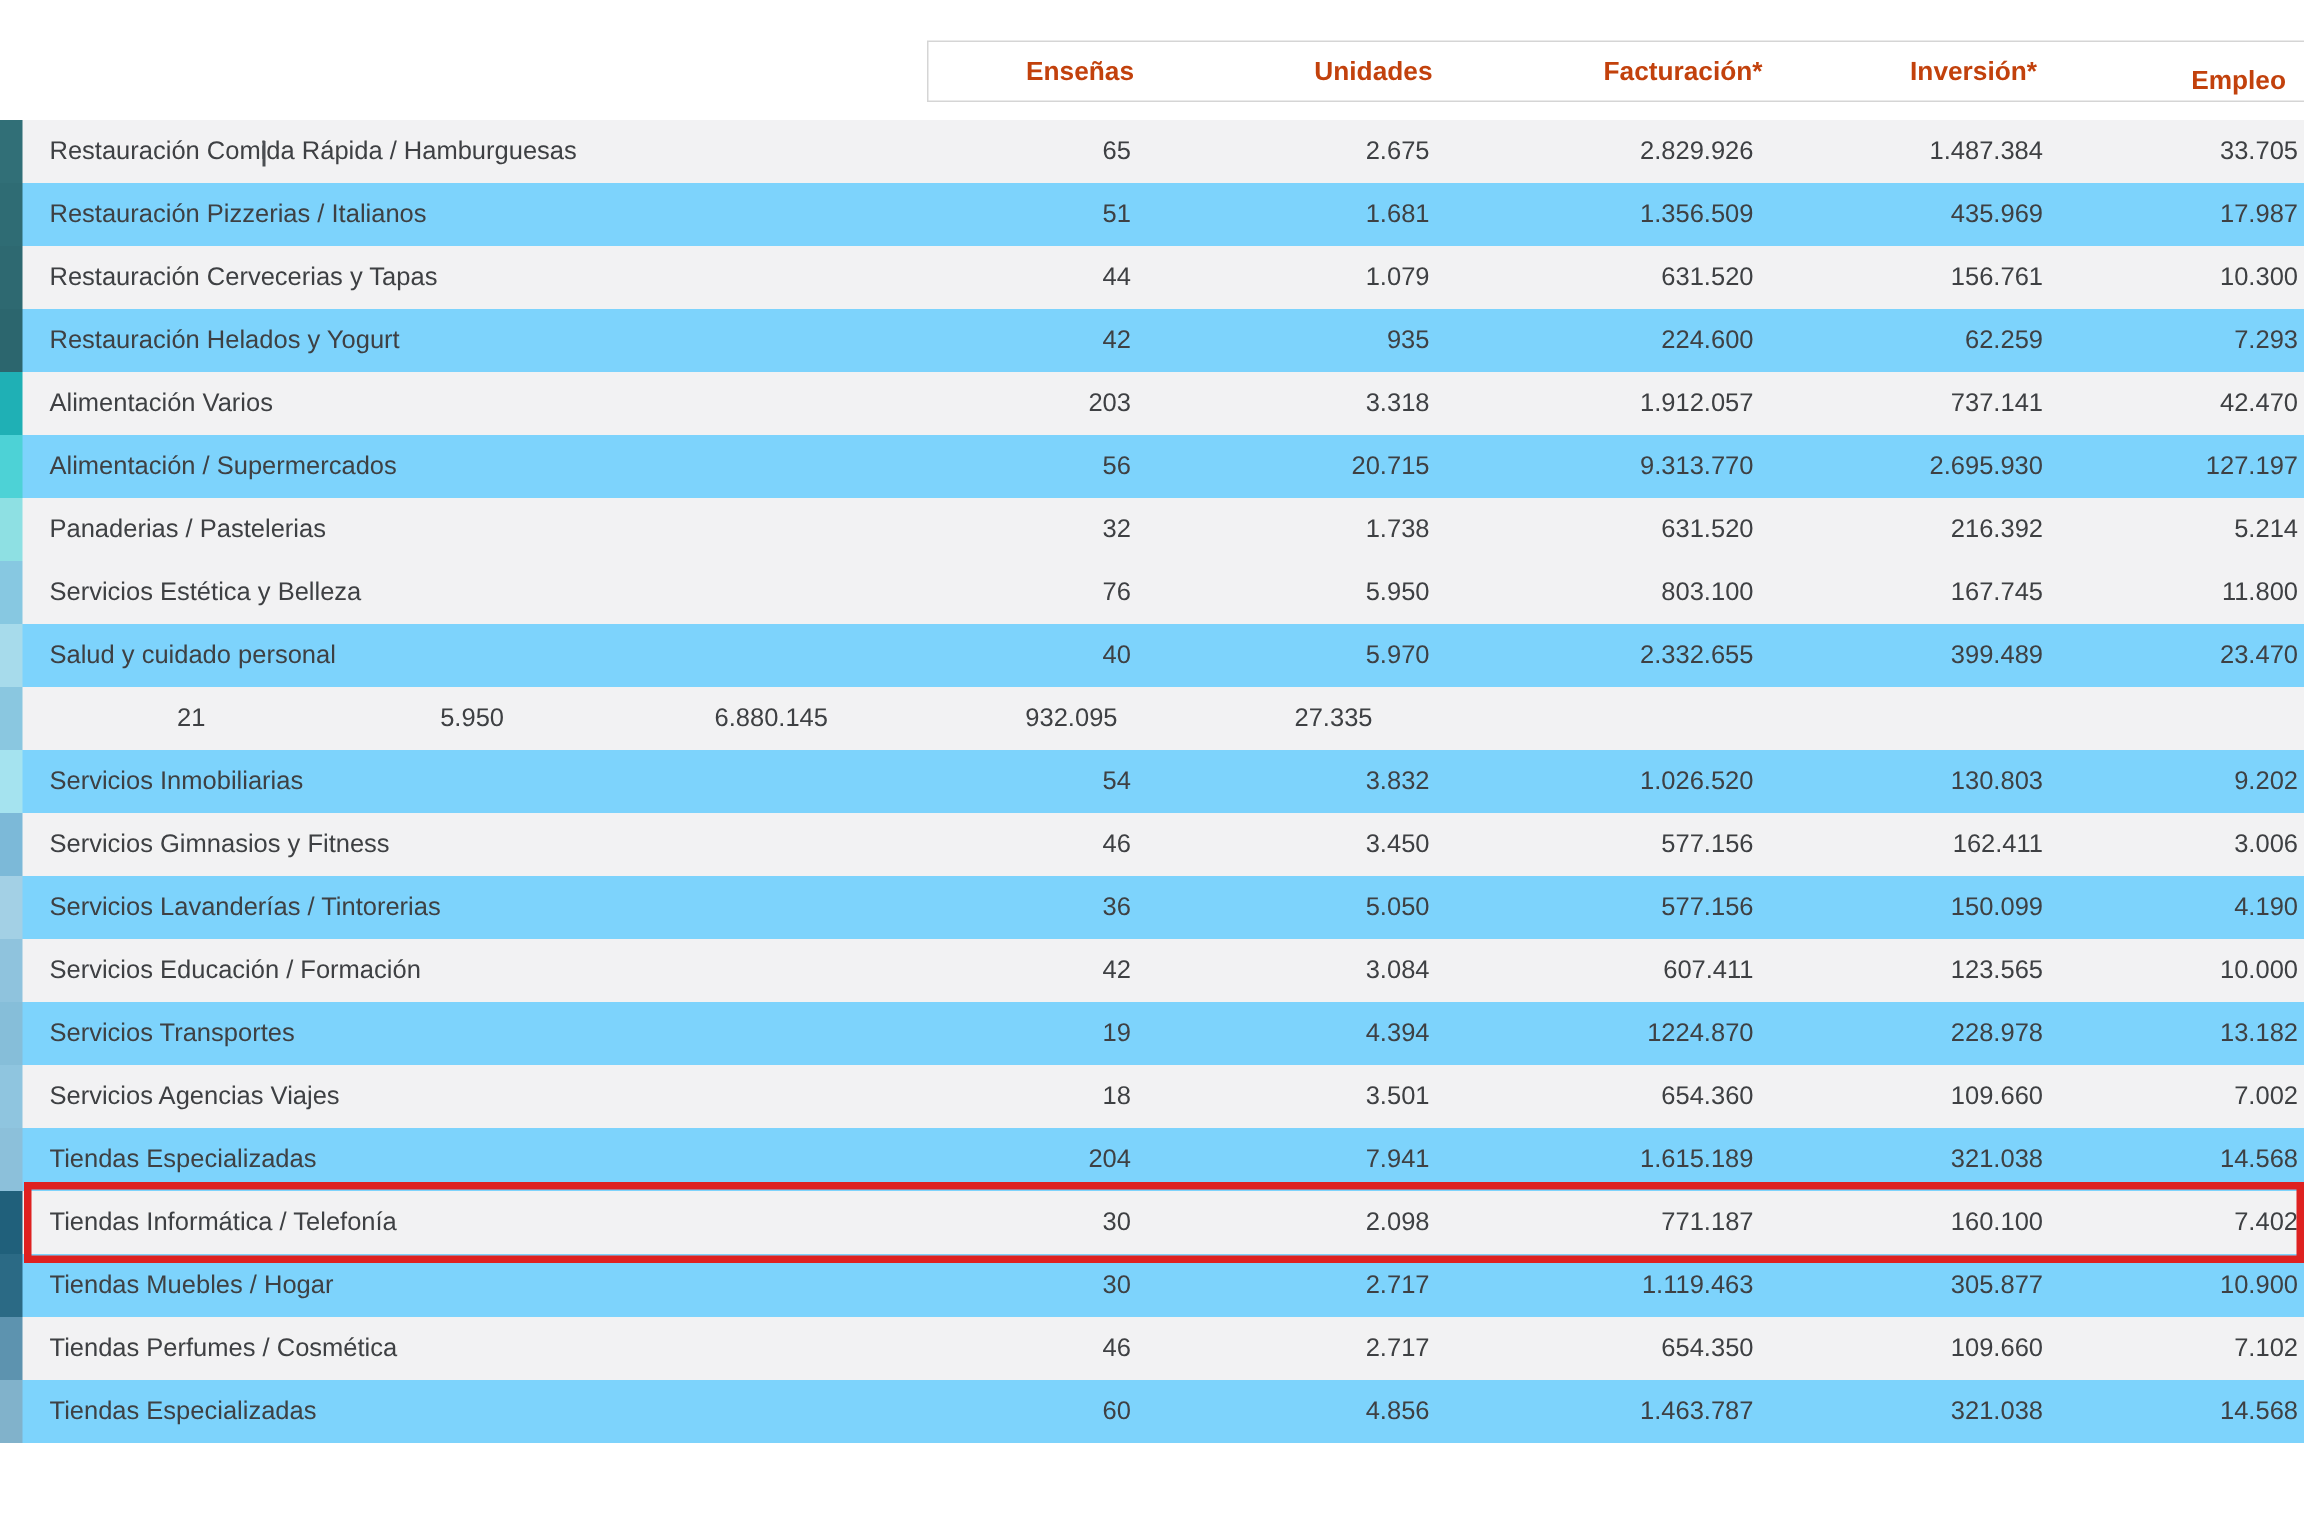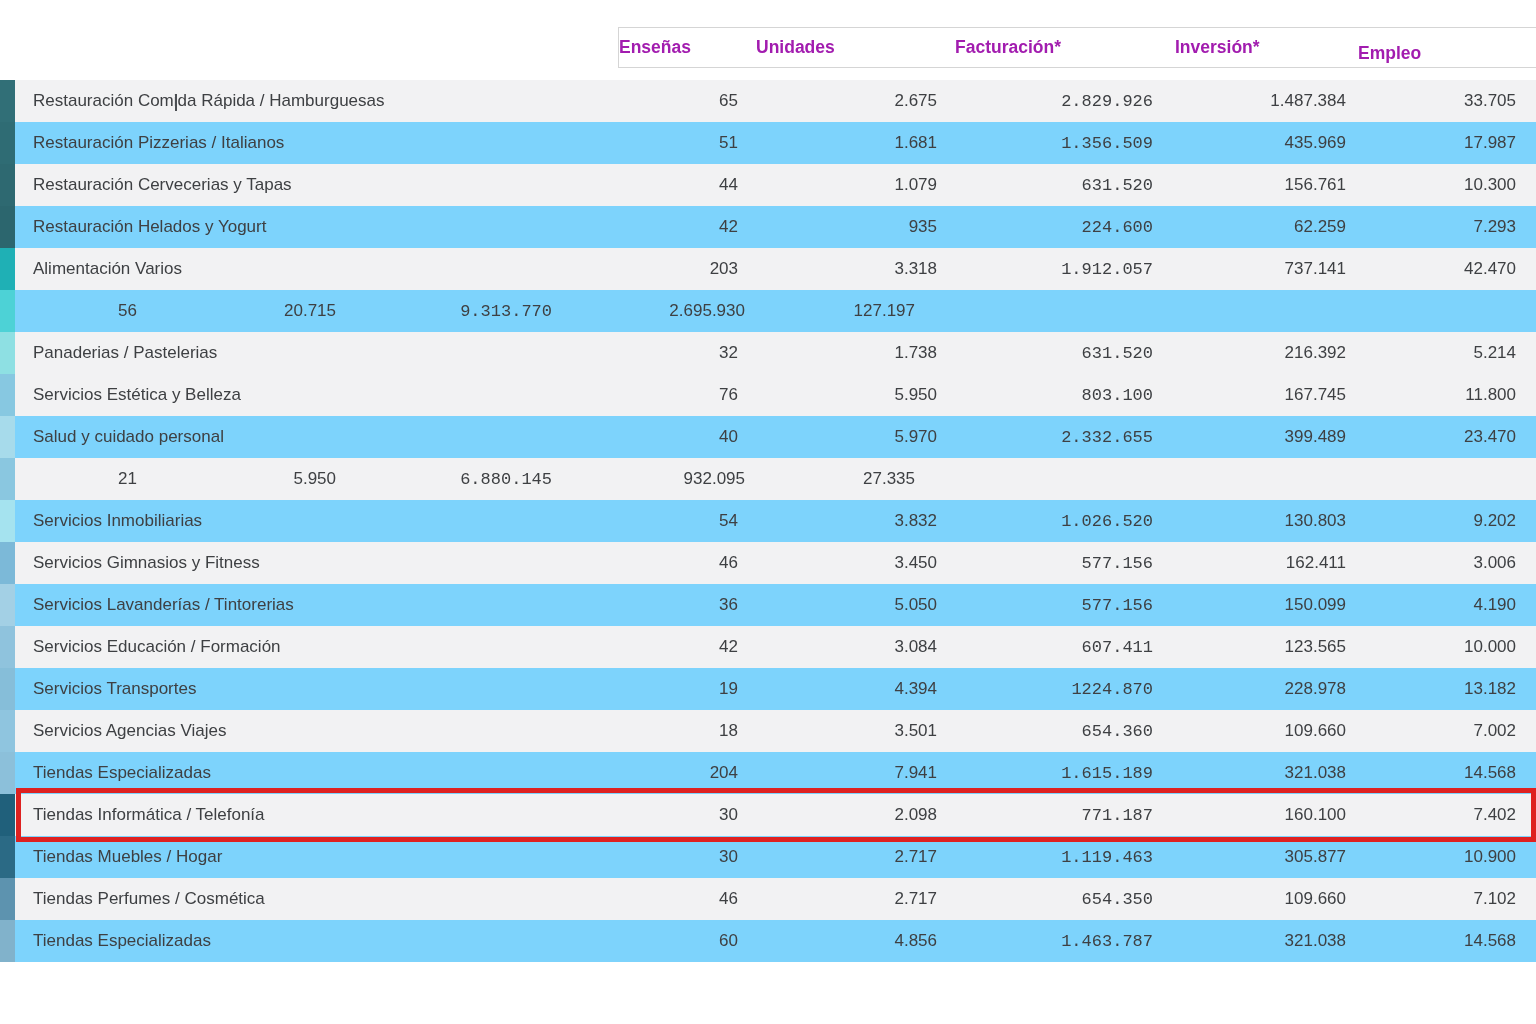--- a/index.html
+++ b/index.html
@@ -17,23 +17,24 @@
     left: 618px; top: 27px;
     width: 920px; height: 41px;
     box-sizing: border-box;
     border: 1px solid #d5d5d5;
     background: #ffffff;
     display: flex;
     align-items: center;
   }
   .header-cell {
     flex: none;
+    text-align: right;
     font-weight: bold;
     font-size: 17.5px;
-    color: #a21caf;
+    color: #c2410c;
     white-space: nowrap;
   }
   .h0 { width: 137px; }
   .h1 { width: 199px; }
   .h2 { width: 220px; }
   .h3 { width: 183px; }
   .h4 { width: 166px; margin-top: 12px; }
 
   
   .rows {
@@ -63,23 +64,23 @@
     white-space: nowrap;
     overflow: hidden;
   }
   .cell {
     flex: none;
     text-align: right;
     white-space: nowrap;
   }
   .c0 { width: 122px; }
   .c1 { width: 199px; text-align: right; }
-  .c2 { width: 216px; font-family: Liberation Mono, monospace; }
+  .c2 { width: 216px; }
   .c3 { width: 193px; }
-  .c4 { width: 170px; padding-right: 20px; }
+  .c4 { width: 170px; padding-right: 4px; }
 
   
   .row.hl { z-index: 3; }
   .row.hl::after {
     content: "";
     position: absolute;
     left: 16px; right: 0;
     top: -6px; bottom: -6px;
     border: 5px solid var(--accent-red, #de2120);
     pointer-events: none;
@@ -151,20 +152,21 @@
     <span class="label">Alimentación Varios</span>
     <span class="cell c0">203</span>
     <span class="cell c1">3.318</span>
     <span class="cell c2">1.912.057</span>
     <span class="cell c3">737.141</span>
     <span class="cell c4">42.470</span>
   </div>
 
   <div class="row">
     <span class="bar" style="background: rgb(77, 210, 214);"></span>
+    <span class="label">Alimentación / Supermercados</span>
     <span class="cell c0">56</span>
     <span class="cell c1">20.715</span>
     <span class="cell c2">9.313.770</span>
     <span class="cell c3">2.695.930</span>
     <span class="cell c4">127.197</span>
   </div>
 
   <div class="row alt">
     <span class="bar" style="background: rgb(142, 224, 227);"></span>
     <span class="label">Panaderias / Pastelerias</span>

